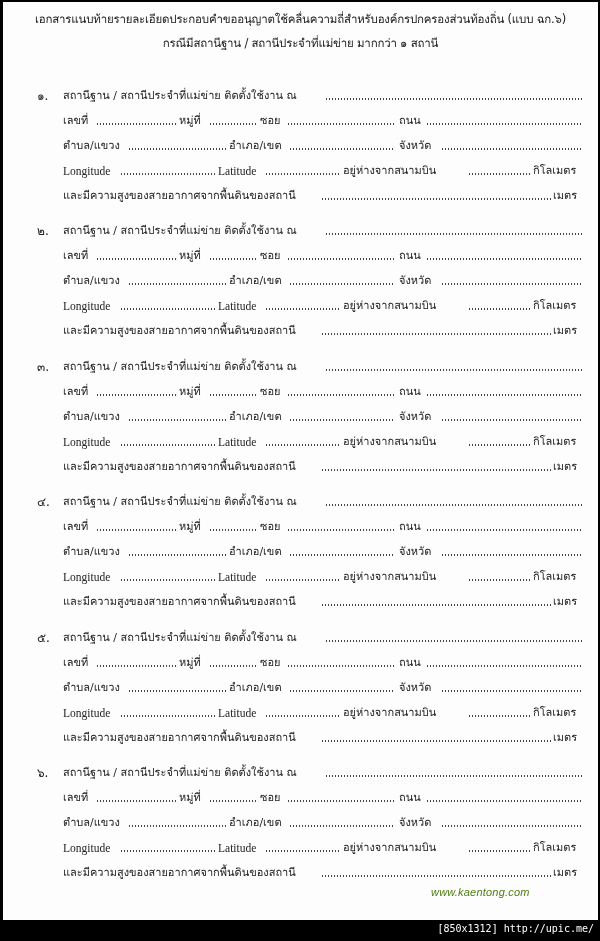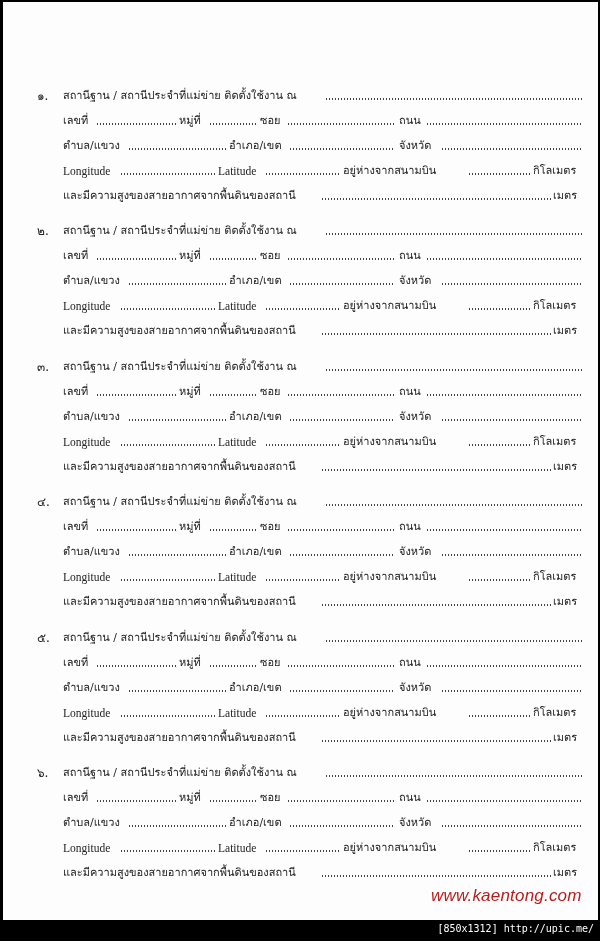--- a/index.html
+++ b/index.html
@@ -12,28 +12,30 @@
   .t2{top:32px;}
   .section{position:absolute;left:0;width:595px;height:135px;}
   .row{position:absolute;height:18px;font-size:11.5px;white-space:nowrap;line-height:18px;}
   .num{position:absolute;left:34px;font-size:12px;}
   .lbl{position:absolute;top:0;font-family:"DejaVu Sans","Liberation Sans",sans-serif;font-size:11px;color:#222;}
   .lbl.latin{font-family:"Liberation Serif","DejaVu Serif",serif;font-size:11.5px;}
   .dots{position:absolute;top:11px;height:2px;
         background-image:radial-gradient(circle,#444 0.7px,transparent 0.9px);
         background-size:3px 2px;background-repeat:repeat-x;}
   .watermark{position:absolute;left:428px;top:884px;font-family:"Liberation Sans","DejaVu Sans",sans-serif;
-             font-style:italic;font-size:17px;color:#b91c1c;letter-spacing:0.2px;}
+             font-style:italic;font-size:11px;color:#4d7c0f;letter-spacing:0.2px;}
   .footer{position:absolute;right:6px;top:923px;font-family:"DejaVu Sans Mono","Liberation Mono",monospace;
           font-size:10px;color:#fff;}
 </style>
 </head>
 <body>
 
 <div class="page">
+  <div class="title t1">เอกสารแนบท้ายรายละเอียดประกอบคำขออนุญาตใช้คลื่นความถี่สำหรับองค์กรปกครองส่วนท้องถิ่น (แบบ ฉก.๖)</div>
+  <div class="title t2">กรณีมีสถานีฐาน / สถานีประจำที่แม่ข่าย มากกว่า ๑ สถานี</div>
 
   <div id="sections">
       <div class="section" style="top: 85px;">
     <div class="row" style="top:0;left:0;width:595px;">
       <span class="num">๑.</span>
       <span class="lbl" style="left:60px;">สถานีฐาน / สถานีประจำที่แม่ข่าย ติดตั้งใช้งาน ณ</span>
       <span class="dots" style="left:322px;width:258px;"></span>
     </div>
     <div class="row" style="top:25px;left:0;width:595px;">
       <span class="lbl" style="left:60px;">เลขที่</span>

